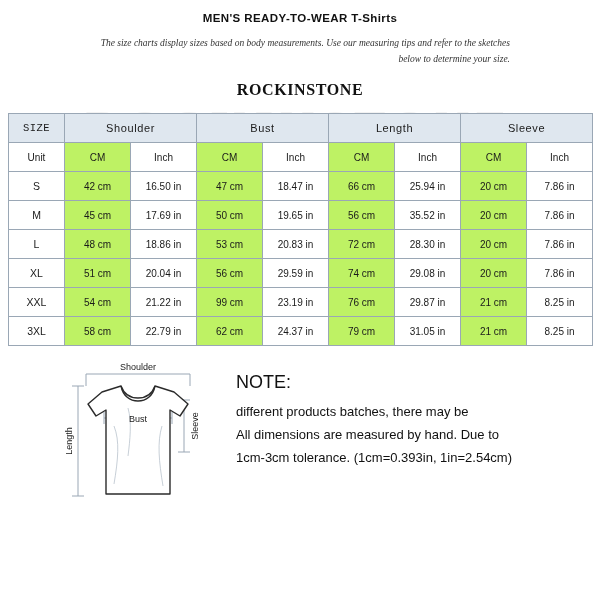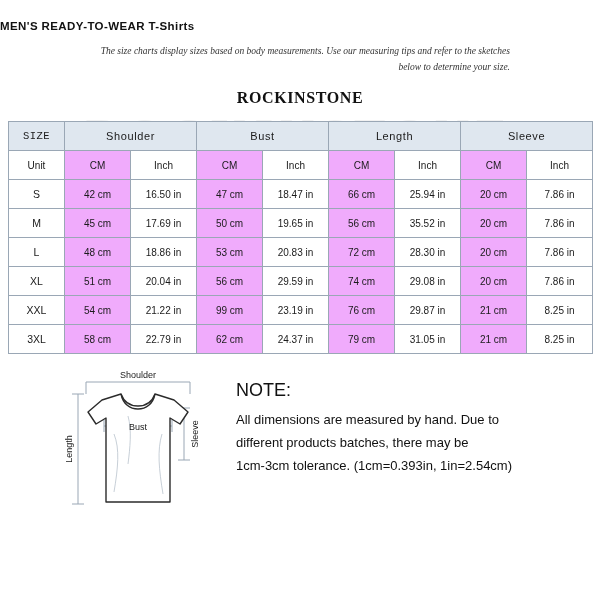--- a/index.html
+++ b/index.html
@@ -28,25 +28,25 @@
   .title {
     text-align: center;
     font-size: 21px;
     letter-spacing: 2.5px;
     font-weight: bold;
     color: #111;
     margin-top: 10px;
     font-family: "Liberation Serif", serif;
   }
   .subtitle {
-    text-align: left;
+    text-align: center;
     font-size: 11.5px;
     font-weight: bold;
     letter-spacing: 0.4px;
-    margin-top: 20px;
+    margin-top: 12px;
     color: #111;
   }
   .intro {
     text-align: right;
     font-size: 9.5px;
     font-style: italic;
     color: #333;
     line-height: 1.7;
     margin: 11px auto 0 auto;
     width: 420px;
@@ -112,21 +112,21 @@
     font-weight: bold;
     font-size: 10.5px;
     letter-spacing: 0.5px;
     font-family: Liberation Mono, monospace;
   }
   .unit-row td {
     height: 27px;
     font-size: 10px;
   }
   .tint {
-    background: #f0abfc;
+    background: #bef264;
   }
   .sizecol {
     font-size: 10.5px;
   }
 
   
   .bottom {
     position: relative;
     margin-top: 10px;
     height: 160px;
@@ -305,19 +305,19 @@
         </g>
         <text x="80" y="14" font-size="9" fill="#1a1a1a" text-anchor="middle" font-family="Liberation Sans, sans-serif">Shoulder</text>
         <text x="80" y="66" font-size="9" fill="#1a1a1a" text-anchor="middle" font-family="Liberation Sans, sans-serif">Bust</text>
         <text x="14" y="85" font-size="9" fill="#1a1a1a" text-anchor="middle" transform="rotate(-90 14 85)" font-family="Liberation Sans, sans-serif">Length</text>
         <text x="140" y="70" font-size="9" fill="#1a1a1a" text-anchor="middle" transform="rotate(-90 140 70)" font-family="Liberation Sans, sans-serif">Sleeve</text>
       </svg>
     </div>
 
     <div class="note">
       <div class="note-title">NOTE:</div>
+      <div class="note-body">different products batches, there may be</div>
       <div class="note-body">All dimensions are measured by hand. Due to</div>
-      <div class="note-body">different products batches, there may be</div>
       <div class="note-body">1cm-3cm tolerance. (1cm=0.393in, 1in=2.54cm)</div>
     </div>
 
   </div>
 </div>
 
 </body></html>

